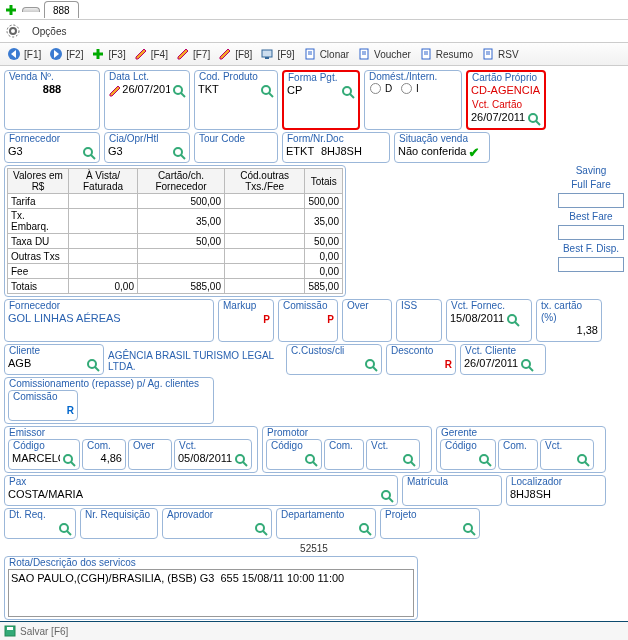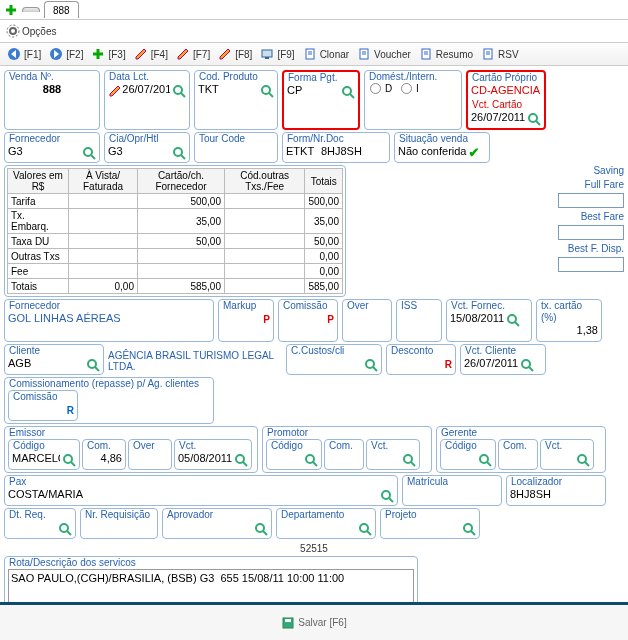--- a/index.html
+++ b/index.html
@@ -1,20 +1,20 @@
 <!DOCTYPE html>
 <html><head>
 <meta charset="utf-8">
 <style>
 *{box-sizing:border-box;margin:0;padding:0;font-family:Tahoma,Arial,sans-serif;font-size:10px}
 body{background:#fff;width:628px;height:640px;overflow:hidden}
 .tabrow{display:flex;align-items:center;gap:4px;padding:2px 4px;border-bottom:1px solid #ccc;height:20px}
 .tab{background:linear-gradient(#eee,#ccc);border:1px solid #999;border-bottom:none;padding:2px 8px;border-radius:4px 4px 0 0;color:#555}
 .tab.active{background:#fff;color:#000;font-size:11px}
-.opcoes{padding:4px 6px;display:flex;align-items:center;gap:2px;color:#333}
+.opcoes{padding:4px 6px;display:flex;align-items:center;gap:12px;color:#333}
 .toolbar{display:flex;align-items:center;gap:2px;padding:2px 4px;border-top:1px solid #ccc;border-bottom:1px solid #ccc;background:linear-gradient(#fdfdfd,#f1f1f1);height:24px}
 .tbtn{display:flex;align-items:center;gap:3px;padding:1px 3px;color:#333}
 .tbtn svg{width:14px;height:14px}
 .form{padding:4px 4px 2px 4px}
 .row{display:flex;gap:4px;margin-bottom:2px;flex-wrap:nowrap}
 .grp{border:1px solid #9bb7d9;border-radius:4px;padding:0 3px 2px 3px;background:#fff;display:flex;flex-direction:column;position:relative}
 .grp.red{border:2px solid #e00}
 .grp .lbl{color:#2a62b0;font-size:10px;padding:0 1px;line-height:12px}
 .grp .lbl.red{color:#d00}
 .inline{display:flex;align-items:center;gap:2px}
@@ -24,27 +24,27 @@
 .radio{width:11px;height:11px;border:1px solid #888;border-radius:50%;display:inline-block;vertical-align:middle;margin:0 2px}
 .chk{color:#0a0;font-weight:bold;font-size:13px}
 .tblgrp{border:1px solid #9bb7d9;border-radius:4px;padding:2px;background:#fff}
 table.vals{border-collapse:collapse;width:100%}
 table.vals td,table.vals th{border:1px solid #bbb;padding:1px 3px;font-size:10px;text-align:right;color:#000;height:15px}
 table.vals th{background:#f4f4f4;font-weight:normal;text-align:center}
 table.vals td.l{text-align:left}
 .totblue{color:#06c}
 .totred{color:#d00}
 .sidecol{display:flex;flex-direction:column;gap:3px}
-.sidecol .lbl{color:#2a62b0;text-align:right}
+.sidecol .lbl{color:#2a62b0;text-align:center}
 .input{border:1px solid #7a9ac0;background:#fff;height:15px;min-width:45px;color:#333;padding:0 2px}
 .Rmark{color:#d00;font-weight:bold}
 .slink{color:#2a62b0}
 .txtarea{width:100%;height:48px;border:1px solid #999;resize:none;font-size:11px;padding:2px}
 .txtarea.sm{height:36px}
-.footer{position:fixed;bottom:0;left:0;width:628px;border-top:3px solid #0c4a6e;height:38px;display:flex;justify-content:center;align-items:center;background:#f6f6f6}
+.footer{position:fixed;bottom:0;left:0;width:628px;border-top:1px solid #0c4a6e;height:19px;display:flex;align-items:center;background:#f6f6f6}
 .footer .tbtn{color:#666}
 svg.icn{width:14px;height:14px;vertical-align:middle}
 </style>
 </head>
 <body>
 
 <svg width="0" height="0" style="position:absolute">
 <defs>
 <g id="mag">
         <circle cx="6" cy="6" r="4" fill="none" stroke="#3a7" stroke-width="2"></circle>

